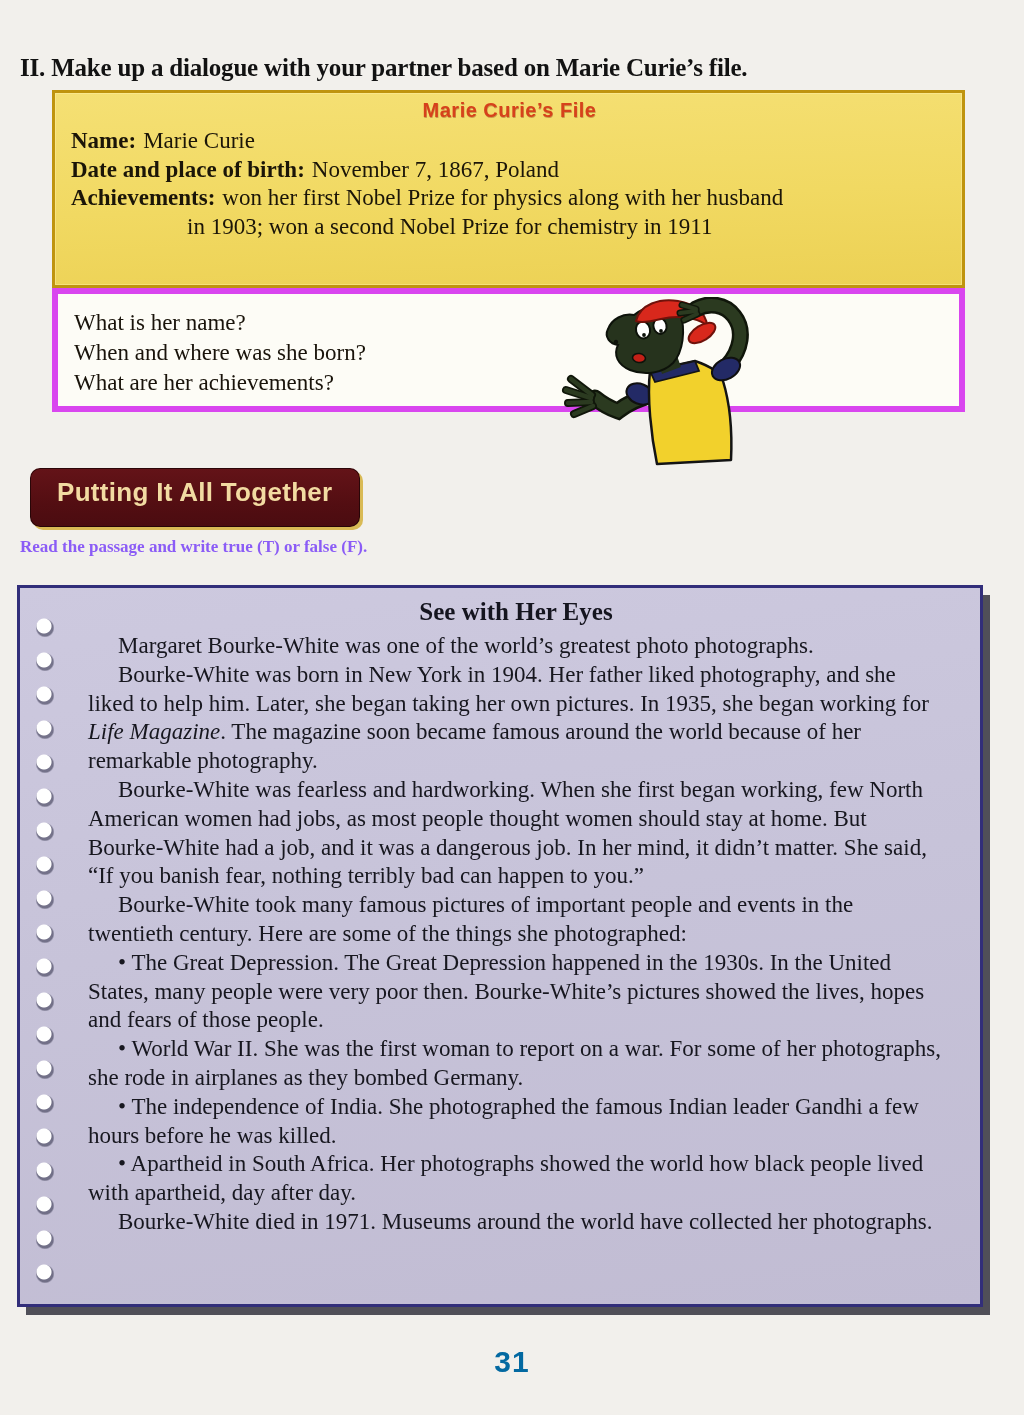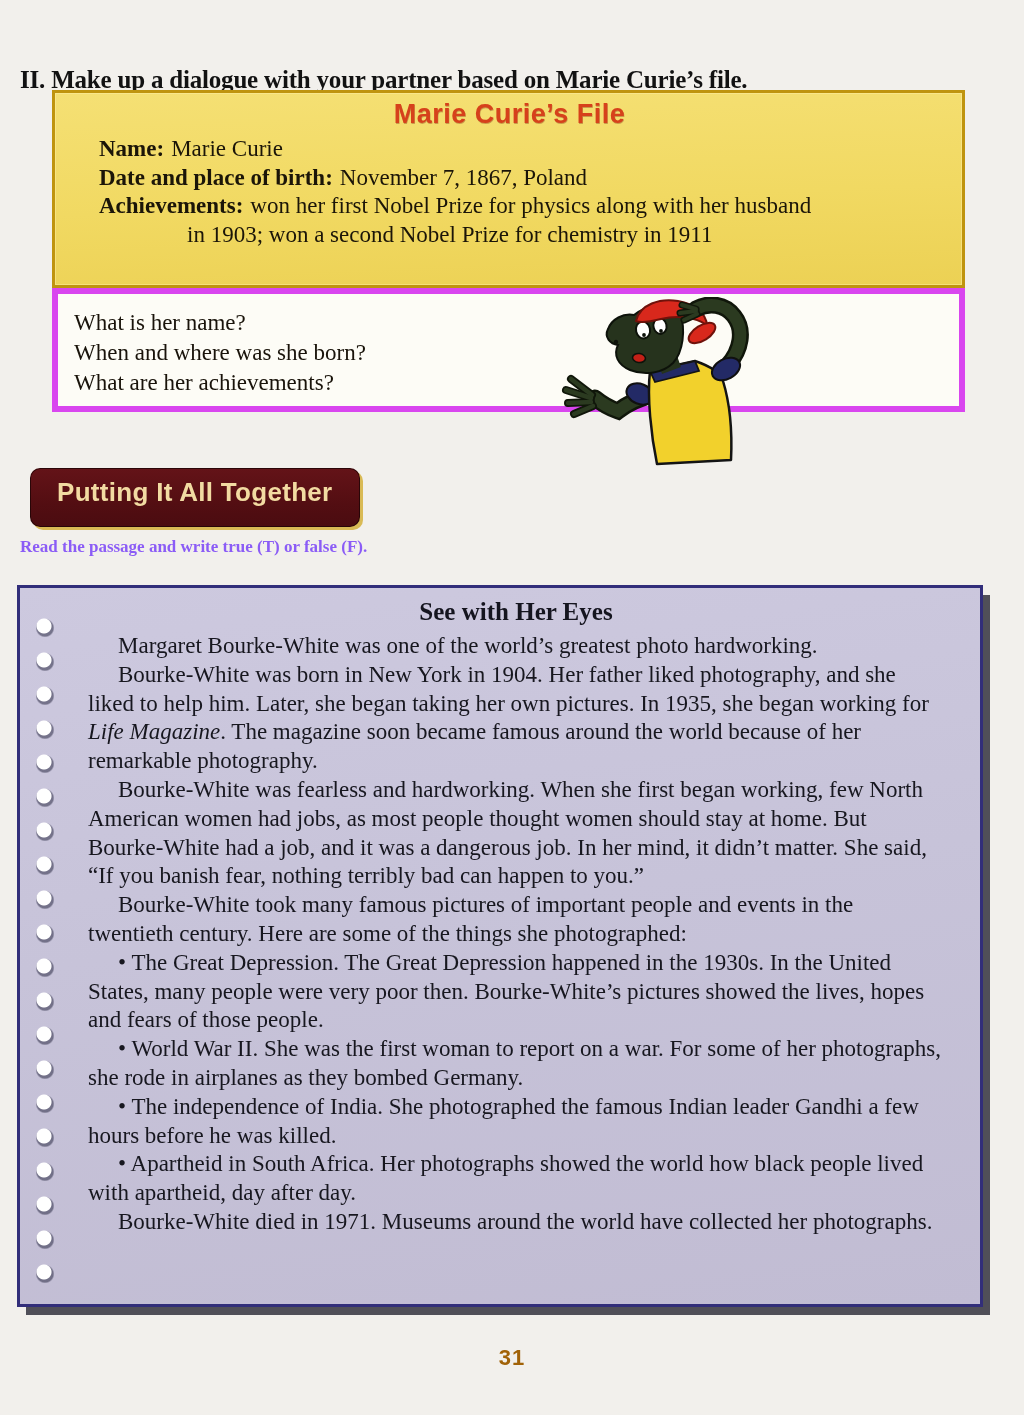--- a/index.html
+++ b/index.html
@@ -7,42 +7,42 @@
   body {
     position:relative;
     width:1024px; height:1415px;
     background:#f2f0ec;
     font-family:"Liberation Serif", serif;
     color:#141414;
     overflow:hidden;
   }
 
   .main-heading {
-    position:absolute; left:20px; top:66px; width:960px;
+    position:absolute; left:20px; top:54px; width:960px;
     font-size:25px; font-weight:bold; color:#121212;
     letter-spacing:-0.2px;
   }
 
   
   .file-card {
     position:absolute; left:52px; top:90px; width:913px; height:198px;
     background:linear-gradient(178deg,#f5e074 0%, #f1d962 55%, #ecd154 100%);
     border:3px solid #bf940f;
     box-shadow:inset 0 0 0 1px rgba(255,240,170,0.45);
     padding:6px 14px 0 16px;
   }
   .file-card-title {
     text-align:center;
     font-family:"Liberation Sans", sans-serif;
-    font-weight:bold; font-size:27px; color:#d6411b;
+    font-weight:bold; font-size:20px; color:#d6411b;
     text-shadow:0.5px 1px 0 rgba(120,30,8,0.35);
     margin-bottom:5px; letter-spacing:0.5px;
   }
   .file-line { font-size:23px; line-height:28.5px; color:#1b1508; }
-  .file-line .lbl { font-weight:bold; margin-right:7px;margin-left:28px; }
+  .file-line .lbl { font-weight:bold; margin-right:7px; }
   .file-indent { margin-left:116px; }
 
   
   .questions-box {
     position:absolute; left:52px; top:288px; width:913px; height:124px;
     background:#fdfcf6;
     border:6px solid #d946ef;
     padding:14px 0 0 16px;
     z-index:1;
   }
@@ -98,21 +98,21 @@
   .para {
     font-size:23px; line-height:28.8px; color:#17171f;
     text-indent:30px;
   }
   .italic { font-style:italic; }
 
   .page-number {
     position:absolute; left:0; top:1345px; width:1024px;
     text-align:center;
     font-family:"Liberation Sans", sans-serif;
-    font-weight:bold; font-size:22px; color:#a16207;
+    font-weight:bold; font-size:30px; color:#0369a1;
     letter-spacing:1px;
   }
 </style>
 </head>
 <body>
 
 <div class="main-heading">II. Make up a dialogue with your partner based on Marie Curie’s file.</div>
 
 <div class="file-card" style="background-color: rgb(241, 217, 98); border-color: rgb(191, 148, 15);">
   <div class="file-card-title" style="color: rgb(214, 65, 27);">Marie Curie’s File</div>
@@ -193,21 +193,21 @@
 
 <div class="banner" style="background-color: rgb(83, 14, 18);">
   <span class="banner-label" style="color: rgb(242, 219, 162);">Putting It All Together</span>
 </div>
 
 <div class="task-heading">Read the passage and write true (T) or false (F).</div>
 
 <div class="passage-box" style="border-color: rgb(50, 46, 122);">
   <div class="holes-strip"></div>
   <div class="passage-title">See with Her Eyes</div>
-  <p class="para">Margaret Bourke-White was one of the world’s greatest photo hardworking.</p>
+  <p class="para">Margaret Bourke-White was one of the world’s greatest photo photographs.</p>
   <p class="para"><span>Bourke-White was born in New York in 1904. Her father liked photography, and she liked to help him. Later, she began taking her own pictures. In 1935, she began working for </span><span class="italic">Life Magazine</span><span>. The magazine soon became famous around the world because of her remarkable photography.</span></p>
   <p class="para">Bourke-White was fearless and hardworking. When she first began working, few North American women had jobs, as most people thought women should stay at home. But Bourke-White had a job, and it was a dangerous job. In her mind, it didn’t matter. She said, “If you banish fear, nothing terribly bad can happen to you.”</p>
   <p class="para">Bourke-White took many famous pictures of important people and events in the twentieth century. Here are some of the things she photographed:</p>
   <p class="para">• The Great Depression. The Great Depression happened in the 1930s. In the United States, many people were very poor then. Bourke-White’s pictures showed the lives, hopes and fears of those people.</p>
   <p class="para">• World War II. She was the first woman to report on a war. For some of her photographs, she rode in airplanes as they bombed Germany.</p>
   <p class="para">• The independence of India. She photographed the famous Indian leader Gandhi a few hours before he was killed.</p>
   <p class="para">• Apartheid in South Africa. Her photographs showed the world how black people lived with apartheid, day after day.</p>
   <p class="para">Bourke-White died in 1971. Museums around the world have collected her photographs.</p>
 </div>
 

